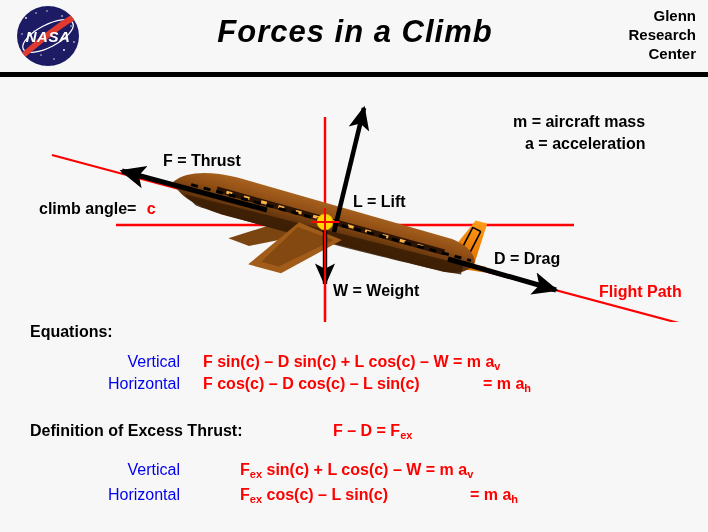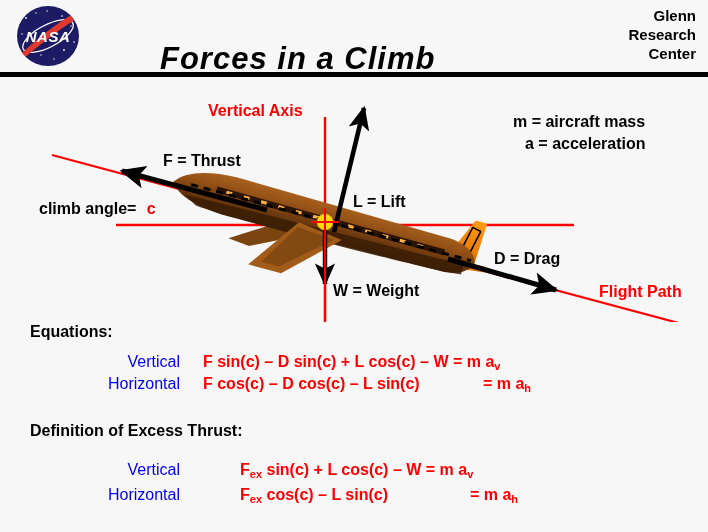--- a/index.html
+++ b/index.html
@@ -31,27 +31,27 @@
   }
   #nasa-logo {
     position: absolute;
     left: 14px; top: 4px;
     width: 68px; height: 64px;
   }
   #page-title {
     position: absolute;
     left: 160px; top: 14px;
     width: 390px;
+    text-align: center;
     font-size: 31px;
     font-weight: bold;
     font-style: italic;
     letter-spacing: 1px;
     color: #000000;
     white-space: nowrap;
-    margin-top: 27px;
   }
   #center-name {
     position: absolute;
     right: 12px; top: 6px;
     width: 120px;
     text-align: right;
     font-size: 15px;
     font-weight: bold;
     line-height: 19px;
     color: #000000;
@@ -227,21 +227,20 @@
       <line x1="334" y1="155" x2="364" y2="31" stroke="#000000" stroke-width="4.6" marker-end="url(#blkarrow)"></line>
 
       <line x1="325" y1="145" x2="325" y2="207" stroke="#000000" stroke-width="4.4" marker-end="url(#blkarrow)"></line>
       <line x1="325" y1="145" x2="325" y2="243" stroke="#ff0000" stroke-width="2.2"></line>
 
       <circle cx="325" cy="145" r="8" fill="#ffd900" stroke="#d8a400" stroke-width="1"></circle>
       <line x1="311" y1="145" x2="339" y2="145" stroke="#ff0000" stroke-width="2"></line>
       <line x1="325" y1="131" x2="325" y2="159" stroke="#ff0000" stroke-width="2"></line>
     </svg>
 
-    <div class="dlabel red" style="left:208px; top:25px;">Vertical  Axis</div>
 
     <div class="dlabel" style="left:163px; top:75px;">F = Thrust</div>
 
     <div class="dlabel" style="left:39px; top:123px;">
       <span>climb angle=</span>
       <span style="color:#ff0000; padding-left:6px;">c</span>
     </div>
 
 
     <div class="dlabel" style="left:353px; top:116px;">L = Lift</div>
@@ -267,20 +266,23 @@
 
     <div class="eq-dir" style="left:40px; top:57px; width:140px;">Horizontal</div>
     <div class="eq-body" style="left:203px; top:57px;">
       <span>F cos(c) – D cos(c)  – L sin(c)</span>
     </div>
     <div class="eq-body" style="left:483px; top:57px;">
       <span>= m a</span><sub>h</sub>
     </div>
 
     <div class="eq-heading" style="left:30px; top:104px;">Definition  of Excess  Thrust:</div>
+    <div class="eq-body" style="left:333px; top:104px;">
+      <span>F  –  D  =  F</span><sub>ex</sub>
+    </div>
 
     <div class="eq-dir" style="left:40px; top:143px; width:140px;">Vertical</div>
     <div class="eq-body" style="left:240px; top:143px;">
       <span>F</span><sub>ex</sub><span> sin(c)  +  L cos(c)  – W  = m a</span><sub>v</sub>
     </div>
 
     <div class="eq-dir" style="left:40px; top:168px; width:140px;">Horizontal</div>
     <div class="eq-body" style="left:240px; top:168px;">
       <span>F</span><sub>ex</sub><span> cos(c)  –  L sin(c)</span>
     </div>

